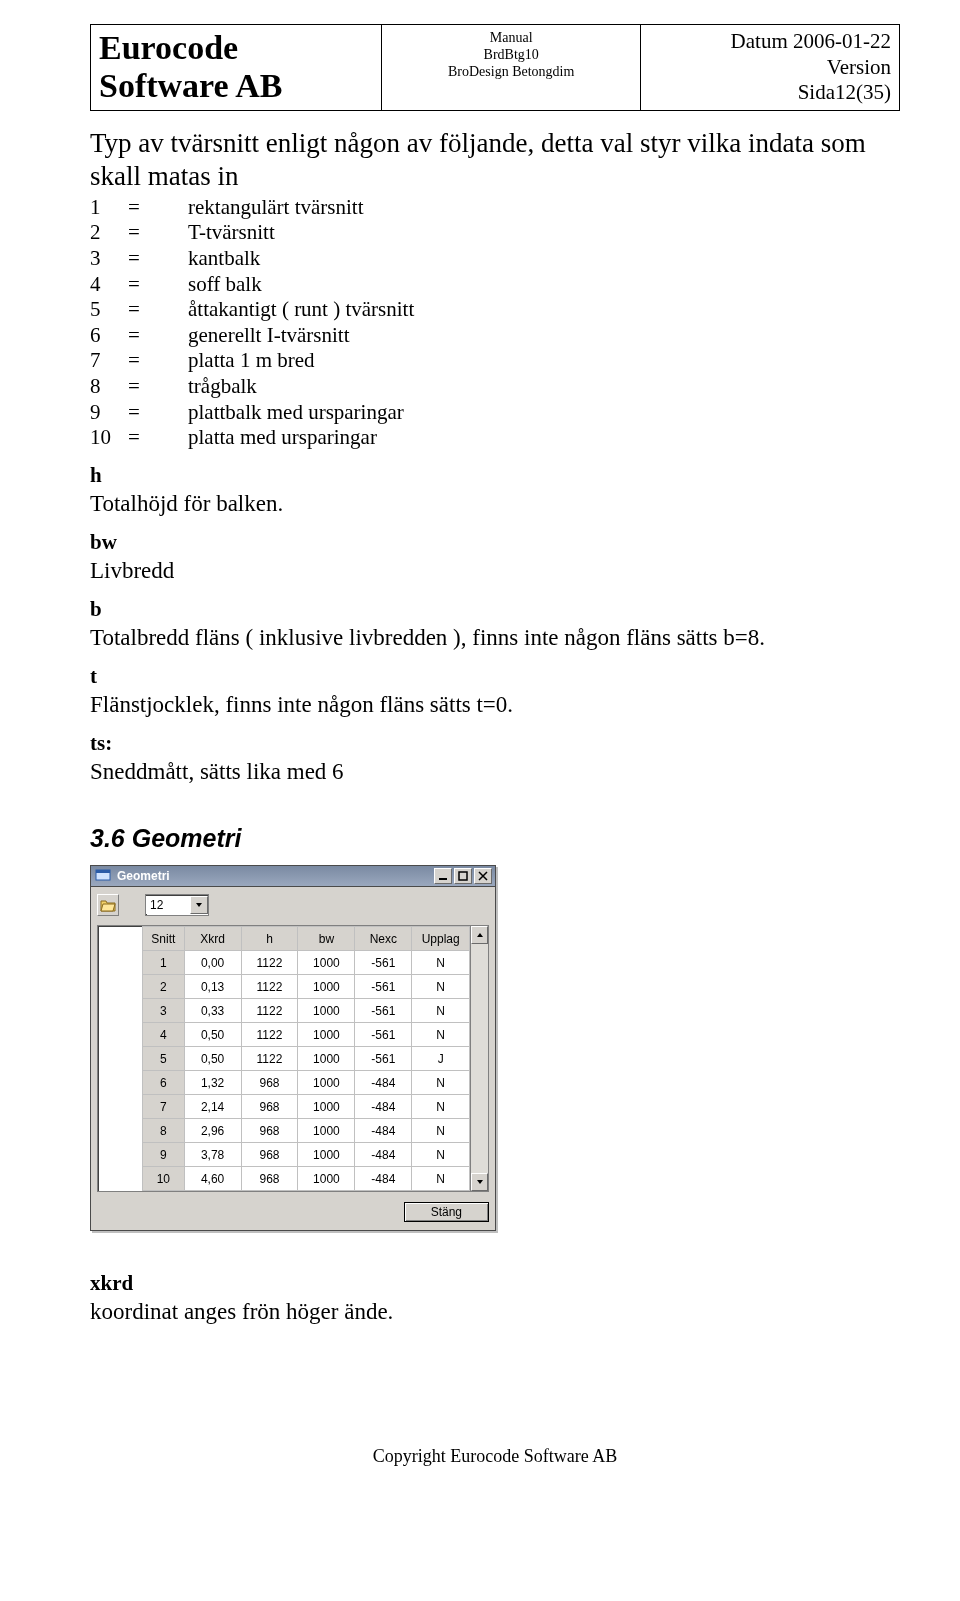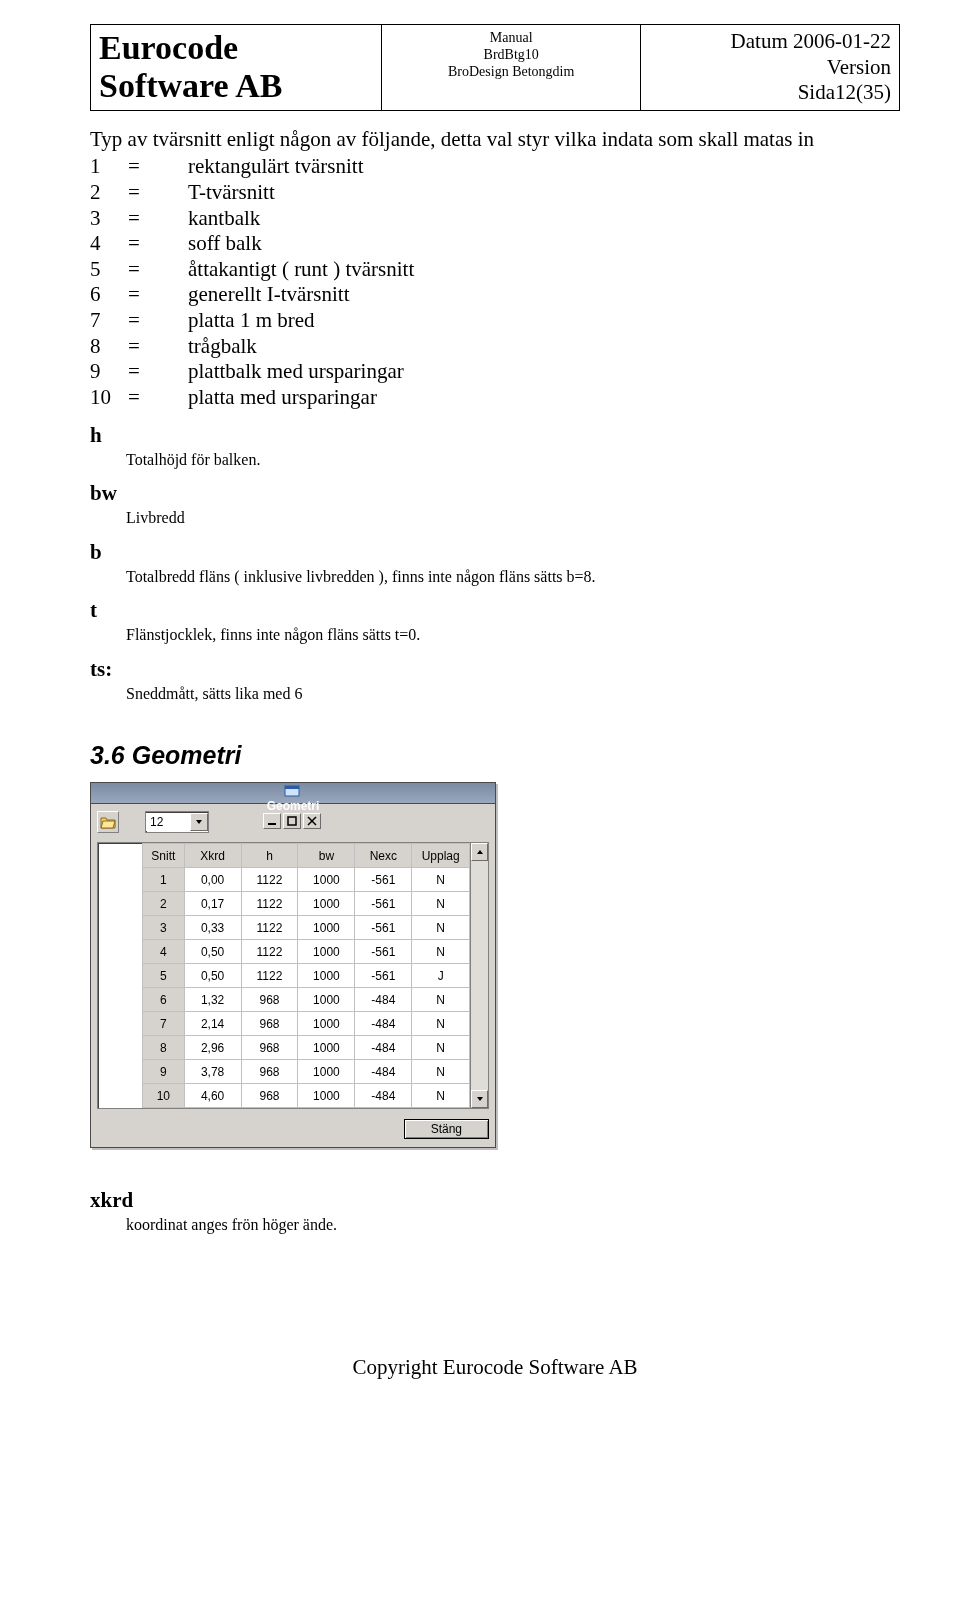--- a/index.html
+++ b/index.html
@@ -4,36 +4,36 @@
   <style>
     * { box-sizing: border-box; margin: 0; padding: 0; }
     html, body { width: 960px; background: #fff; font-family: "Times New Roman", Times, serif; color: #000; }
     .page { width: 960px; padding: 24px 60px 40px 90px; }
     .hdr-table { width: 100%; border-collapse: collapse; margin-bottom: 14px; }
     .hdr-table td { border: 1.5px solid #000; vertical-align: top; padding: 4px 8px; }
     .hdr-left { width: 36%; font-size: 34px; font-weight: bold; line-height: 1.12; }
     .hdr-mid { width: 32%; text-align: center; font-size: 14px; line-height: 1.22; }
     .hdr-right { width: 32%; text-align: right; font-size: 21px; line-height: 1.22; }
 
-    .para { font-size: 21px; line-height: 1.22; margin-top: 16px; }
+    .para { font-size: 27px; line-height: 1.22; margin-top: 16px; }
     .defs { font-size: 21px; line-height: 1.22; margin-top: 2px; }
     .def-row { display: flex; }
     .def-num { width: 38px; }
     .def-eq  { width: 60px; }
 
     .term { font-size: 21px; font-weight: bold; margin-top: 12px; }
-    .desc { font-size: 16px; line-height: 1.22; margin-top: 2px; margin-left: 36px; }
+    .desc { font-size: 23px; line-height: 1.22; margin-top: 2px; }
 
     .sec-h { font-family: Arial, Helvetica, sans-serif; font-size: 25px; font-weight: bold; font-style: italic; color: #000; margin-top: 38px; margin-bottom: 12px; }
 
     
     .win { width: 406px; font-family: Tahoma, Arial, sans-serif; font-size: 12px; color: #000;
            box-shadow: 2px 2px 0 rgba(0,0,0,0.25); }
     .titlebar { height: 22px; background: linear-gradient(#7a8aa2, #9aa8be);
-                border: 1px solid #4a4a4a; display: flex; align-items: center; flex-direction: column; }
+                border: 1px solid #4a4a4a; display: flex; align-items: center; }
     .tb-icon { width: 18px; height: 18px; margin: 0 4px; }
     .tb-icon svg { display: block; }
     .tb-title { font-weight: bold; color: #fff; flex: 1; font-size: 12px; }
     .tb-btns { display: flex; gap: 2px; margin-right: 3px; }
     .tb-btn { width: 18px; height: 16px; background: #d6d3ce; border: 1px solid #fff;
               border-right-color: #6b6b6b; border-bottom-color: #6b6b6b; display: flex; align-items: center; justify-content: center; }
     .tb-btn svg { display: block; }
 
     .win-body { background: #d6d3ce; border: 1px solid #4a4a4a; border-top: none; padding: 4px 6px 8px; }
     .toolbar { display: flex; align-items: center; gap: 26px; height: 28px; margin-bottom: 6px; }
@@ -64,21 +64,21 @@
 
     .vscroll { width: 18px; background:#d6d3ce; border-left: 1px solid #808080; display:flex; flex-direction:column; }
     .sbtn { height: 18px; background:#d6d3ce; border:1px solid #fff; border-right-color:#6b6b6b; border-bottom-color:#6b6b6b;
             display:flex; align-items:center; justify-content:center; }
     .strack { flex:1; background: repeating-conic-gradient(#d6d3ce 0 25%, #e8e6e2 0 50%) 0/2px 2px; }
 
     .btnrow { display:flex; justify-content:flex-end; margin-top: 10px; }
     .close-btn { padding: 2px 26px; background:#d6d3ce; border:1px solid #000;
                  box-shadow: inset 1px 1px 0 #fff, inset -1px -1px 0 #808080; font: 12px Tahoma, Arial, sans-serif; }
 
-    .footer { text-align: center; font-size: 21px; margin-top: 120px; }
+    .footer { text-align: center; font-size: 18px; margin-top: 120px; }
   </style>
 </head>
 <body>
 
 <div class="page">
 
   <table class="hdr-table">
     <tbody>
         <tr>
       <td class="hdr-left">
@@ -241,21 +241,21 @@
             <tr>
                 <td class="c">1</td>
                 <td>0,00</td>
                 <td>1122</td>
                 <td>1000</td>
                 <td>-561</td>
                 <td class="c">N</td>
               </tr>
             <tr>
                 <td class="c">2</td>
-                <td>0,17</td>
+                <td>0,13</td>
                 <td>1122</td>
                 <td>1000</td>
                 <td>-561</td>
                 <td class="c">N</td>
               </tr>
             <tr>
                 <td class="c">3</td>
                 <td>0,33</td>
                 <td>1122</td>
                 <td>1000</td>

